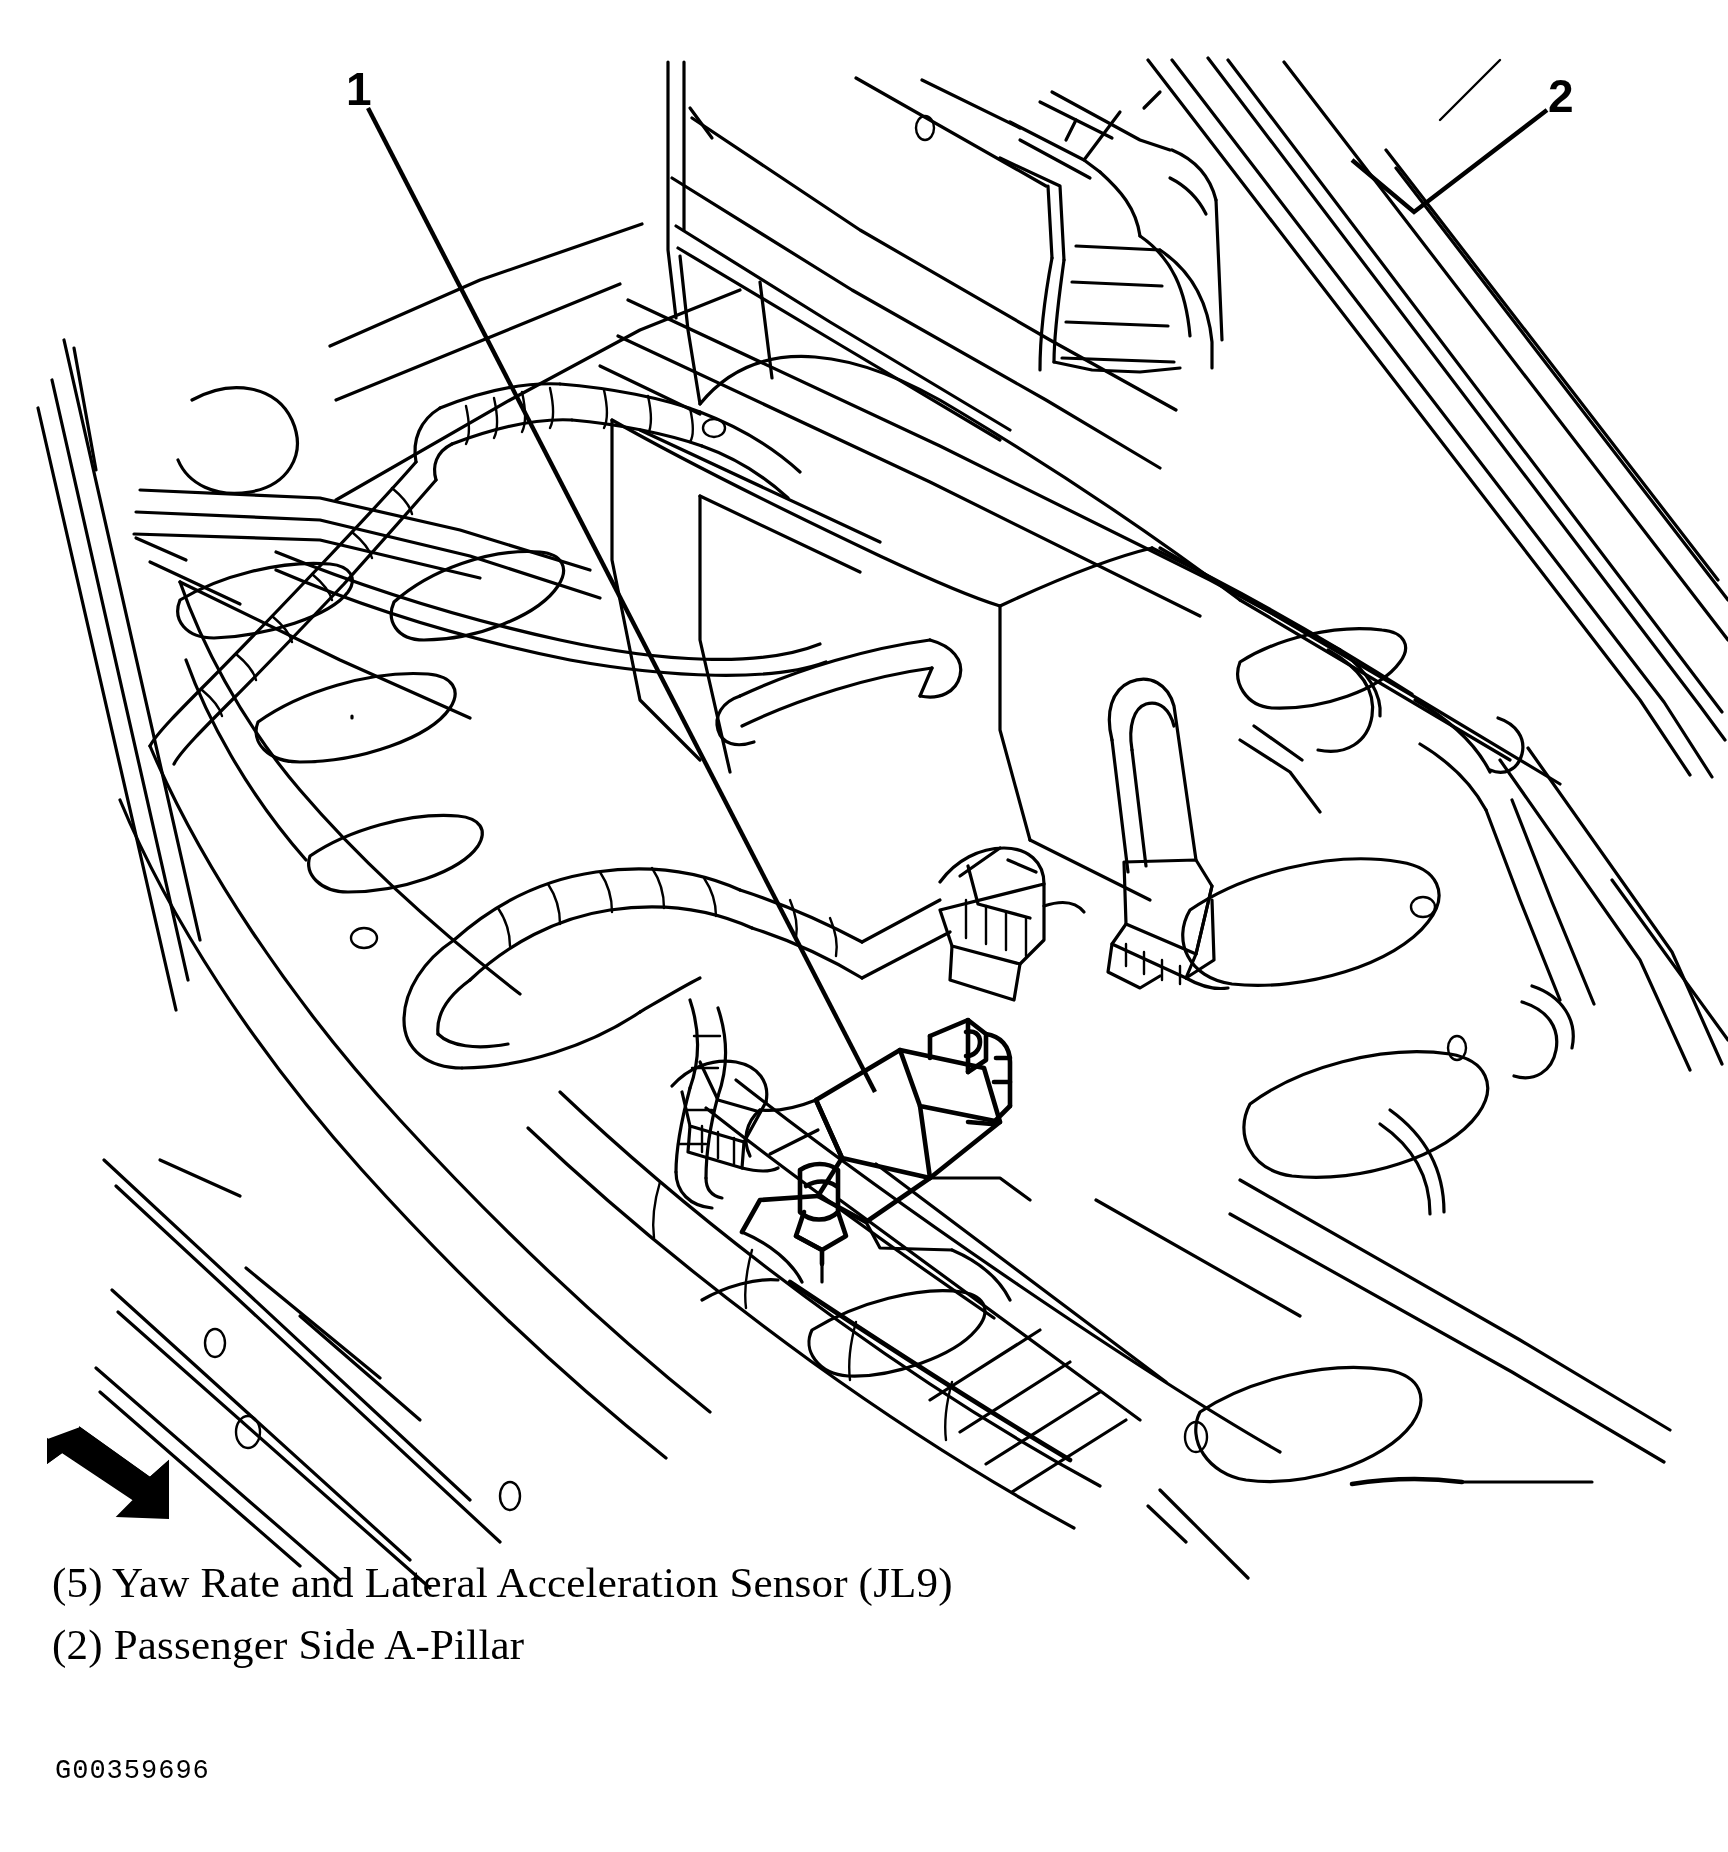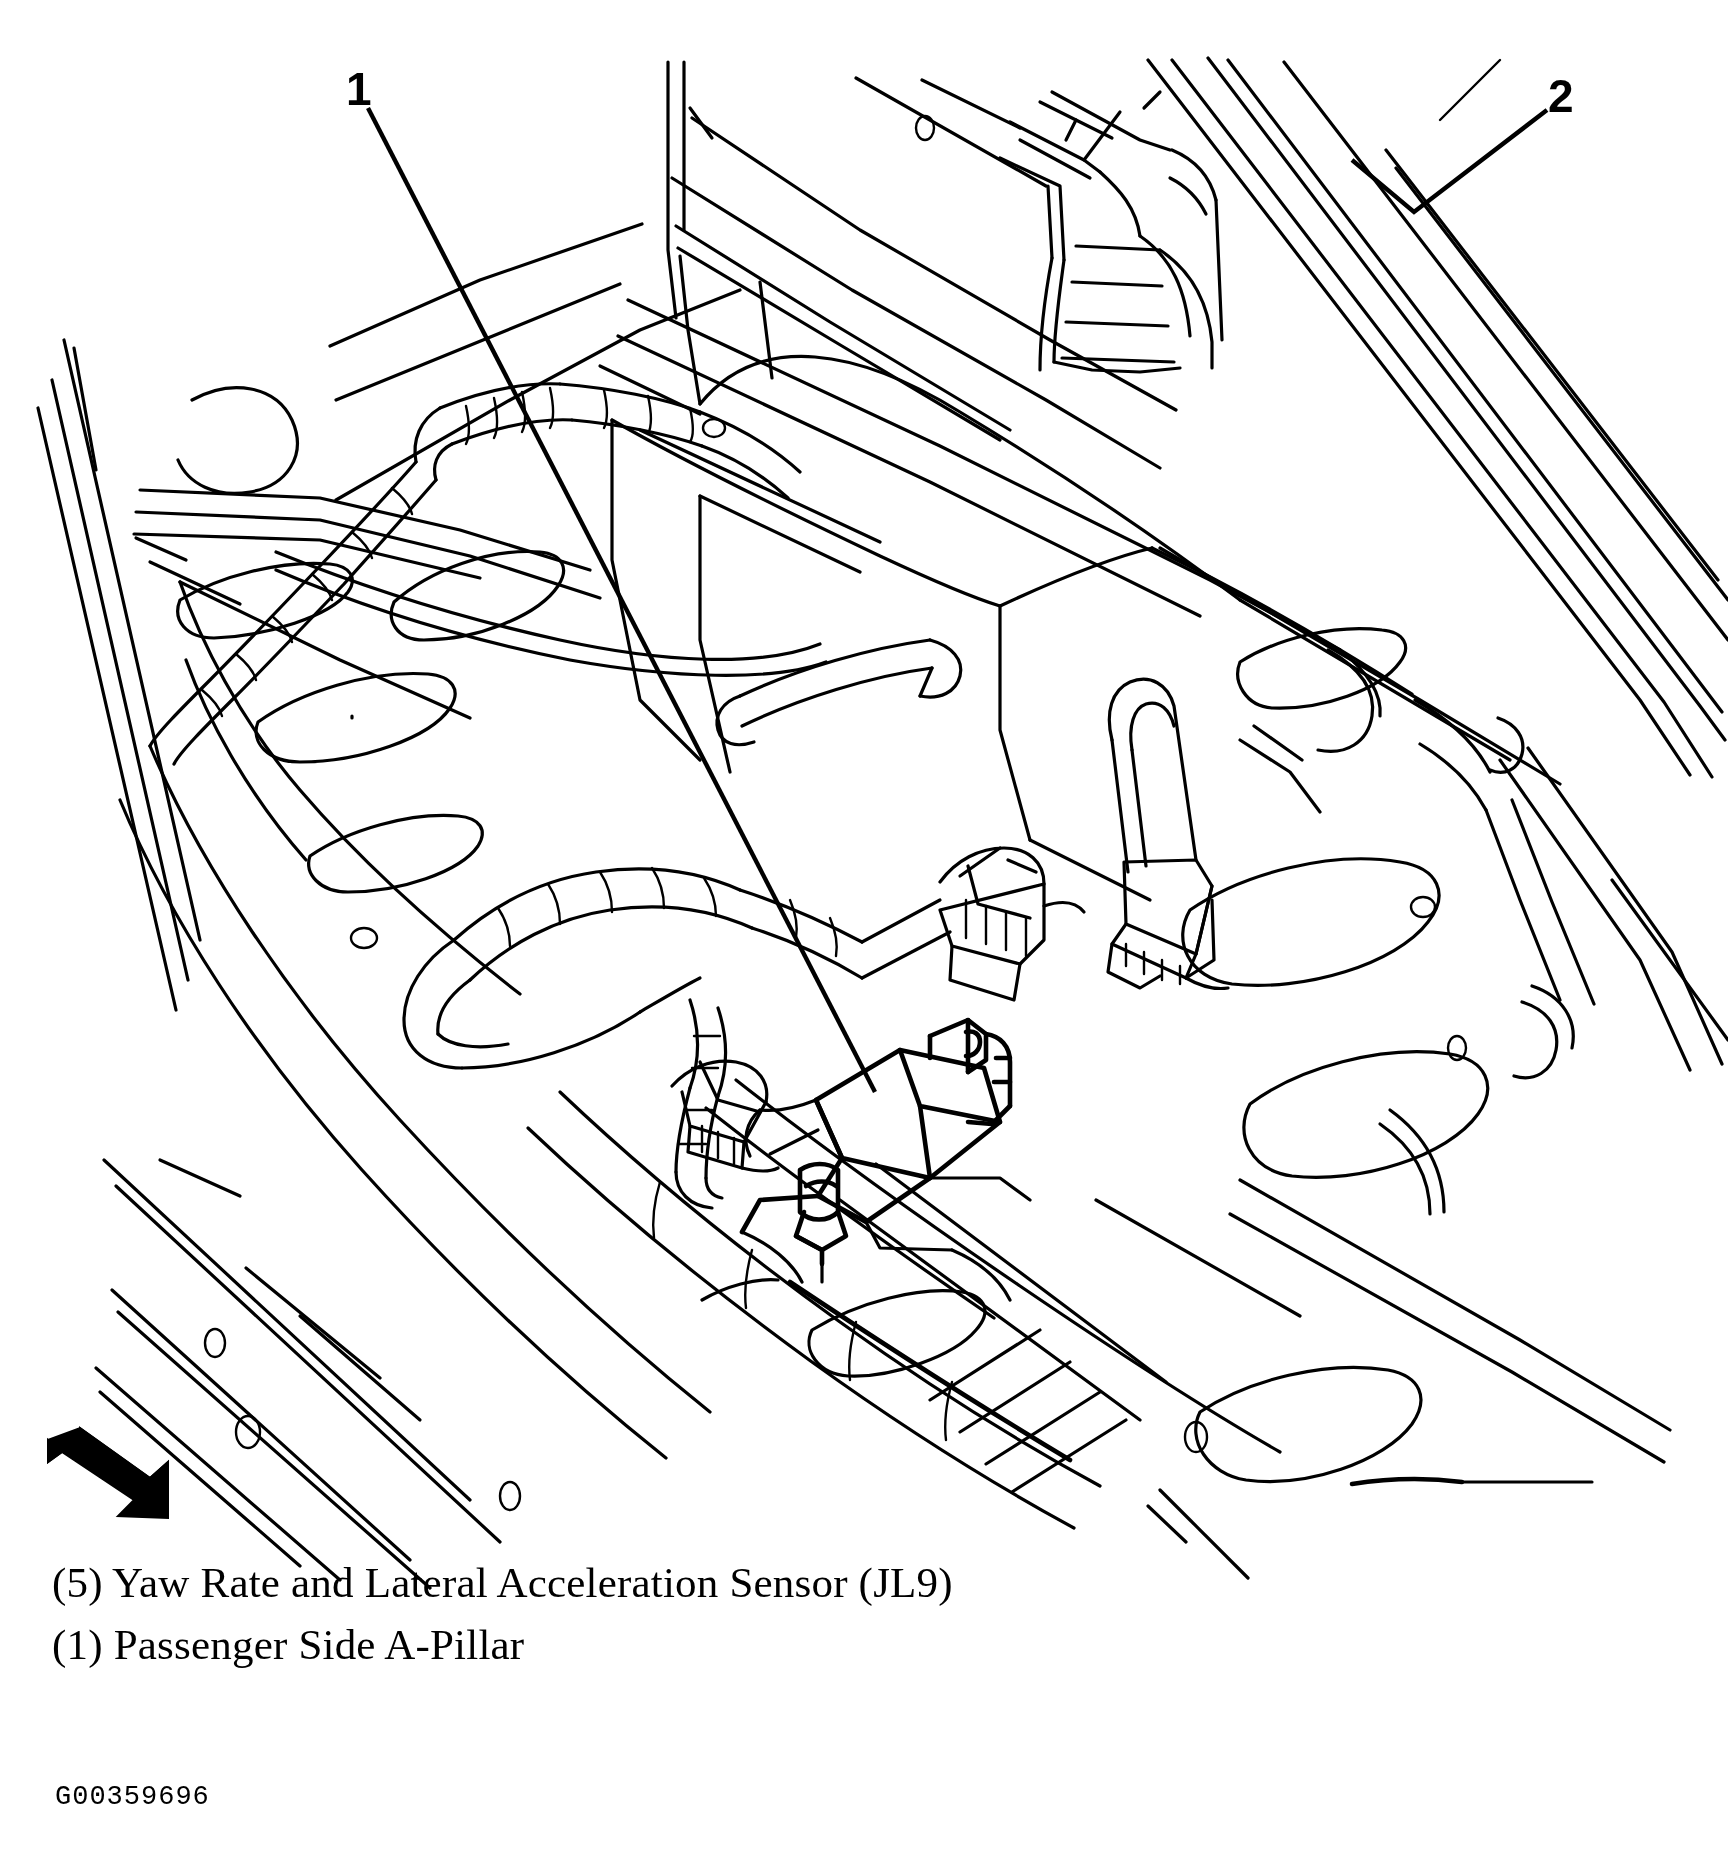--- a/index.html
+++ b/index.html
@@ -81,21 +81,20 @@
     letter-spacing: 0.2px;
   }
   #figure-code {
     position: absolute;
     left: 55px;
     top: 1756px;
     font-family: "Liberation Mono", monospace;
     font-size: 27px;
     color: #000000;
     letter-spacing: 1px;
-    margin-top: 26px;
   }
 </style>
 </head>
 <body>
 
 <div id="figure-root">
 
   <svg class="art" viewBox="0 0 1728 1852" xmlns="http://www.w3.org/2000/svg">
 
     <g>
@@ -450,18 +449,18 @@
                L62 1452
                L48 1462 Z"></path>
       <path class="solidblk" d="M48 1440 L48 1462 L62 1452 Z"></path>
       <path class="solidblk" d="M80 1428 L150 1478 L168 1462 L168 1474 L152 1490 L80 1440 Z"></path>
     </g>
 
   </svg>
 
   <div id="caption-block">
     <div class="caption-line">(5) Yaw Rate and Lateral Acceleration Sensor (JL9)</div>
-    <div class="caption-line">(1) Passenger Side A-Pillar</div>
+    <div class="caption-line">(2) Passenger Side A-Pillar</div>
   </div>
 
   <div id="figure-code">G00359696</div>
 
 </div>
 
 </body></html>

